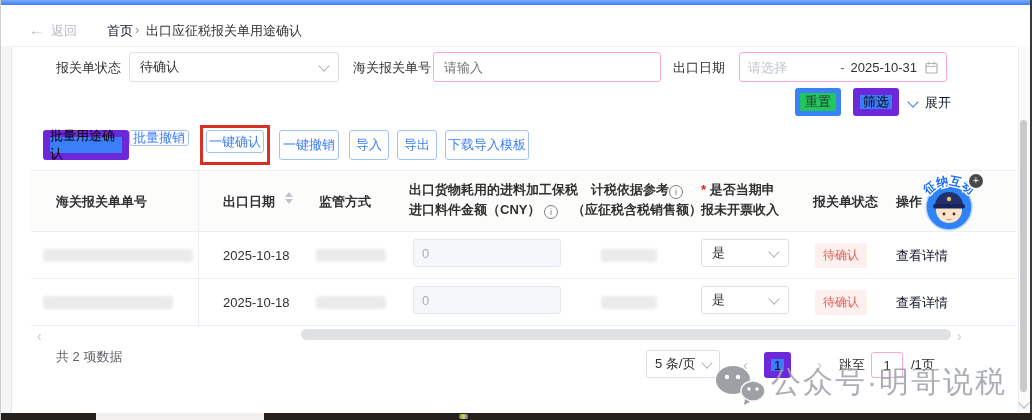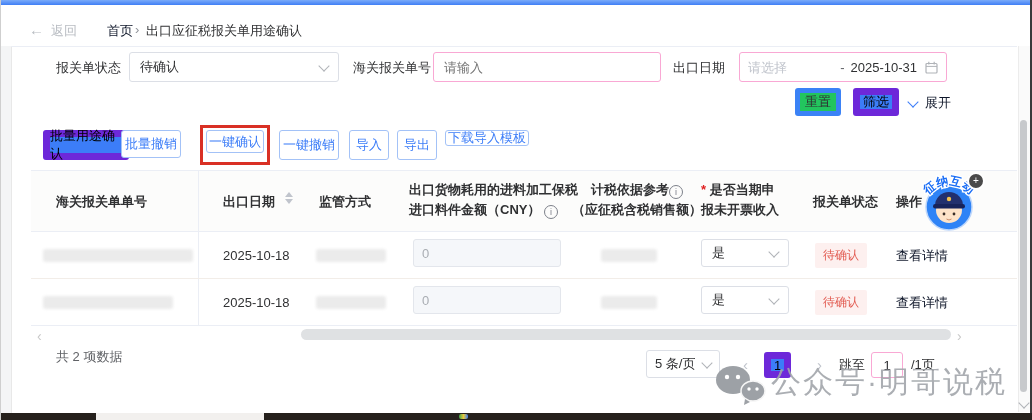--- a/index.html
+++ b/index.html
@@ -64,27 +64,27 @@
       <line x1="1" y1="5.4" x2="12" y2="5.4" stroke="#b0b3b8" stroke-width="1"></line>
     </svg>
   </div>
 
   <div class="abs btn btn-gray" style="left:794px;top:88px;width:46px;height:28px;">重置</div>
   <div class="abs btn btn-primary" style="left:852px;top:88px;width:46px;height:28px;">筛选</div>
   <span class="abs chev blue-c" style="left:908px;top:98px;"></span>
   <span class="abs t13 blue" style="left:924px;top:96px;">展开</span>
 
   <div class="abs btn btn-primary" style="left:42px;top:130px;width:86px;height:30px;">批量用途确认</div>
-  <div class="abs btn btn-plain" style="left:120px;top:130px;width:60px;height:28px;">批量撤销</div>
+  <div class="abs btn btn-plain" style="left:128px;top:130px;width:60px;height:16px;">批量撤销</div>
   <div class="abs" style="left:199px;top:125px;width:70px;height:40px;border:3px solid #d93025;box-sizing:border-box;"></div>
   <div class="abs btn btn-plain" style="left:205px;top:130px;width:58px;height:23px;">一键确认</div>
   <div class="abs btn btn-plain" style="left:278px;top:130px;width:60px;height:30px;">一键撤销</div>
   <div class="abs btn btn-plain" style="left:348px;top:130px;width:40px;height:30px;">导入</div>
   <div class="abs btn btn-plain" style="left:396px;top:130px;width:40px;height:30px;">导出</div>
-  <div class="abs btn btn-plain" style="left:444px;top:130px;width:84px;height:16px;">下载导入模板</div>
+  <div class="abs btn btn-plain" style="left:444px;top:130px;width:84px;height:30px;">下载导入模板</div>
 
   <div class="abs" style="left:30px;top:170px;width:986px;height:62px;background:#fcfcfb;border-top:1px solid #ebeef5;border-bottom:1px solid #ebeef5;box-sizing:border-box;"></div>
   <div class="abs" style="left:197px;top:170px;width:1px;height:156px;background:#ebeef5;"></div>
 
   <span class="abs t13 bold" style="left:55px;top:195px;">海关报关单单号</span>
   <span class="abs t13 bold" style="left:222px;top:195px;">出口日期</span>
   <div class="abs" style="left:284px;top:192px;">
     <div class="caret-up"></div>
       <div class="caret-down" style="margin-top:2px;"></div>
   </div>

